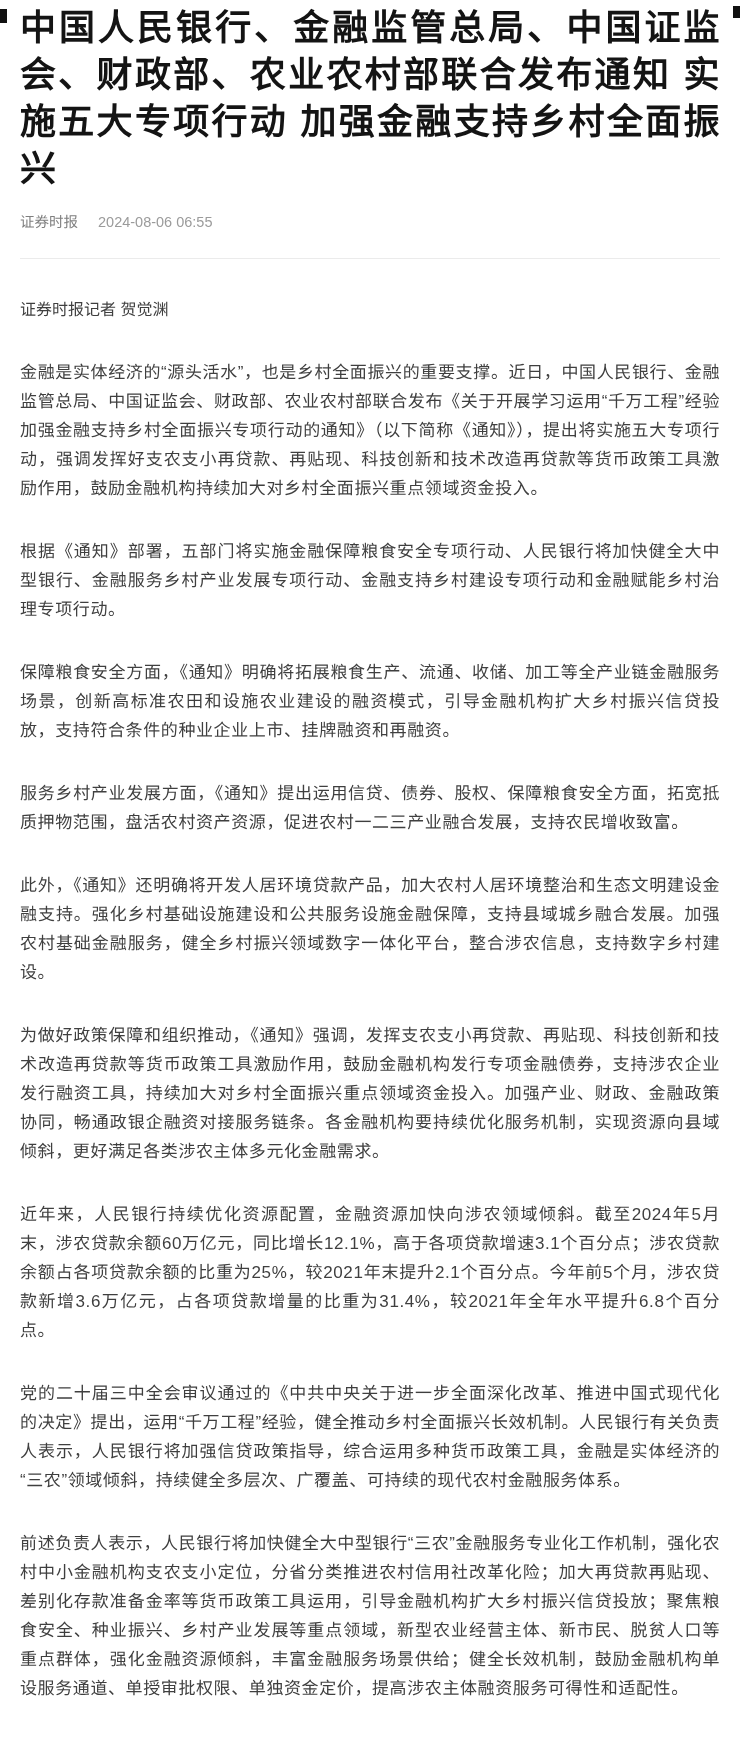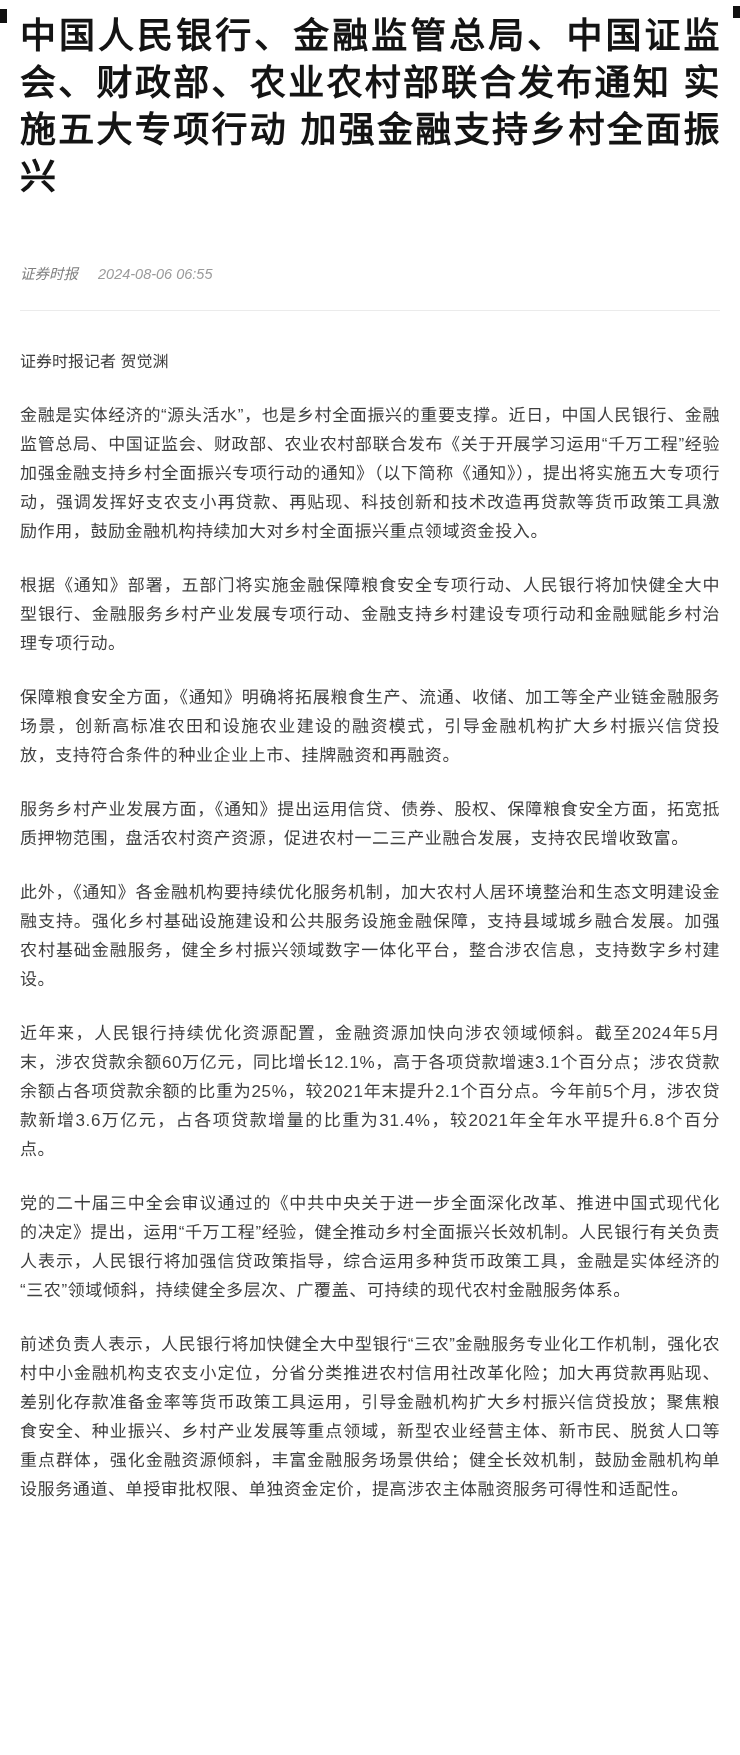--- a/index.html
+++ b/index.html
@@ -19,52 +19,51 @@
   body {
     width: 740px;
     min-height: 1755px;
     position: relative;
     overflow: hidden;
   }
   .page {
     padding: 0 20px 24px 20px;
   }
   .article-title {
-    margin-top: 12px;
+    margin-top: 4px;
     font-size: 36px;
     line-height: 47px;
     font-weight: 700;
     color: var(--title-color);
     letter-spacing: 0.5px;
     text-align: justify;
   }
   .meta-row {
     margin-top: 20px;
     display: flex;
     align-items: baseline;
     gap: 20px;
     font-size: 14.5px;
     line-height: 20px;
-    font-style: italic;
   }
   .meta-source { color: var(--source-color); }
-  .meta-time { color: var(--time-color); margin-top: 44px; }
+  .meta-time { color: var(--time-color); }
   .divider {
     margin-top: 26px;
     height: 1px;
     background: var(--divider-color);
   }
   .byline {
     margin-top: 36px;
     font-size: 16px;
     line-height: 29px;
     color: var(--body-color);
   }
   .article-body p {
-    margin-top: 25px;
+    margin-top: 34px;
     font-size: 17px;
     line-height: 29px;
     letter-spacing: 0.6px;
     color: var(--body-color);
     text-align: justify;
     word-break: break-all;
   }
   
   .edge-artifact {
     position: absolute;
@@ -90,19 +89,20 @@
 
   <div class="divider"></div>
 
   <div class="byline">证券时报记者 贺觉渊</div>
 
   <div class="article-body">
     <p>金融是实体经济的“源头活水”，也是乡村全面振兴的重要支撑。近日，中国人民银行、金融监管总局、中国证监会、财政部、农业农村部联合发布《关于开展学习运用“千万工程”经验 加强金融支持乡村全面振兴专项行动的通知》（以下简称《通知》），提出将实施五大专项行动，强调发挥好支农支小再贷款、再贴现、科技创新和技术改造再贷款等货币政策工具激励作用，鼓励金融机构持续加大对乡村全面振兴重点领域资金投入。</p>
     <p>根据《通知》部署，五部门将实施金融保障粮食安全专项行动、人民银行将加快健全大中型银行、金融服务乡村产业发展专项行动、金融支持乡村建设专项行动和金融赋能乡村治理专项行动。</p>
     <p>保障粮食安全方面，《通知》明确将拓展粮食生产、流通、收储、加工等全产业链金融服务场景，创新高标准农田和设施农业建设的融资模式，引导金融机构扩大乡村振兴信贷投放，支持符合条件的种业企业上市、挂牌融资和再融资。</p>
     <p>服务乡村产业发展方面，《通知》提出运用信贷、债券、股权、保障粮食安全方面，拓宽抵质押物范围，盘活农村资产资源，促进农村一二三产业融合发展，支持农民增收致富。</p>
-    <p>此外，《通知》各金融机构要持续优化服务机制，加大农村人居环境整治和生态文明建设金融支持。强化乡村基础设施建设和公共服务设施金融保障，支持县域城乡融合发展。加强农村基础金融服务，健全乡村振兴领域数字一体化平台，整合涉农信息，支持数字乡村建设。</p>
+    <p>此外，《通知》还明确将开发人居环境贷款产品，加大农村人居环境整治和生态文明建设金融支持。强化乡村基础设施建设和公共服务设施金融保障，支持县域城乡融合发展。加强农村基础金融服务，健全乡村振兴领域数字一体化平台，整合涉农信息，支持数字乡村建设。</p>
+    <p>为做好政策保障和组织推动，《通知》强调，发挥支农支小再贷款、再贴现、科技创新和技术改造再贷款等货币政策工具激励作用，鼓励金融机构发行专项金融债券，支持涉农企业发行融资工具，持续加大对乡村全面振兴重点领域资金投入。加强产业、财政、金融政策协同，畅通政银企融资对接服务链条。各金融机构要持续优化服务机制，实现资源向县域倾斜，更好满足各类涉农主体多元化金融需求。</p>
     <p>近年来，人民银行持续优化资源配置，金融资源加快向涉农领域倾斜。截至2024年5月末，涉农贷款余额60万亿元，同比增长12.1%，高于各项贷款增速3.1个百分点；涉农贷款余额占各项贷款余额的比重为25%，较2021年末提升2.1个百分点。今年前5个月，涉农贷款新增3.6万亿元，占各项贷款增量的比重为31.4%，较2021年全年水平提升6.8个百分点。</p>
     <p>党的二十届三中全会审议通过的《中共中央关于进一步全面深化改革、推进中国式现代化的决定》提出，运用“千万工程”经验，健全推动乡村全面振兴长效机制。人民银行有关负责人表示，人民银行将加强信贷政策指导，综合运用多种货币政策工具，金融是实体经济的“三农”领域倾斜，持续健全多层次、广覆盖、可持续的现代农村金融服务体系。</p>
     <p>前述负责人表示，人民银行将加快健全大中型银行“三农”金融服务专业化工作机制，强化农村中小金融机构支农支小定位，分省分类推进农村信用社改革化险；加大再贷款再贴现、差别化存款准备金率等货币政策工具运用，引导金融机构扩大乡村振兴信贷投放；聚焦粮食安全、种业振兴、乡村产业发展等重点领域，新型农业经营主体、新市民、脱贫人口等重点群体，强化金融资源倾斜，丰富金融服务场景供给；健全长效机制，鼓励金融机构单设服务通道、单授审批权限、单独资金定价，提高涉农主体融资服务可得性和适配性。</p>
   </div>
 
 </div>
 
 </body></html>

